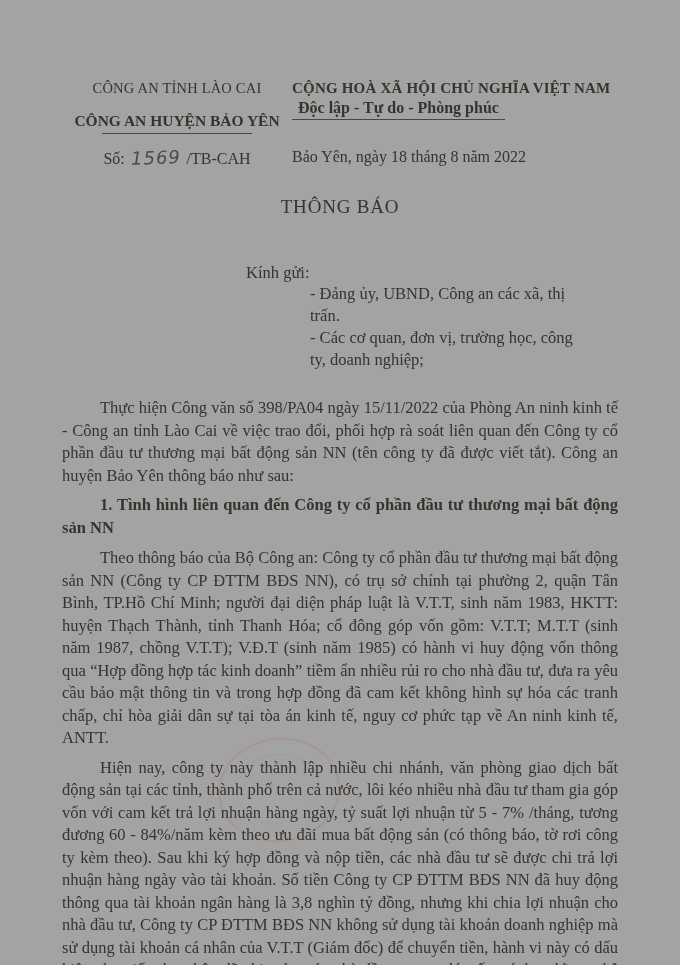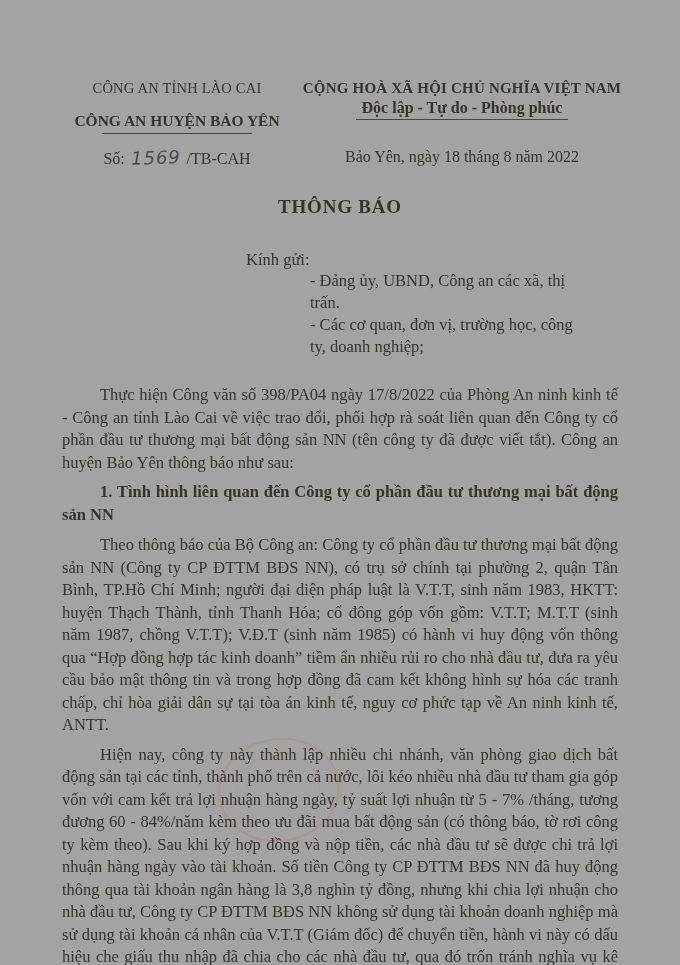--- a/index.html
+++ b/index.html
@@ -59,21 +59,21 @@
     font-family: "DejaVu Sans", sans-serif;
     font-style: italic;
     font-size: 18px;
     color: #4b4a52;
     transform: rotate(-2deg);
     letter-spacing: 1px;
     margin: 0 2px;
   }
   .hdr-right {
     width: 340px;
-    text-align: center;
+    text-align: left;
     flex-shrink: 0;
   }
   .hdr-right .n1 {
     font-size: 15px;
     font-weight: bold;
     white-space: nowrap;
     letter-spacing: 0.2px;
   }
   .hdr-right .n2 {
     display: inline-block;
@@ -87,32 +87,32 @@
   .dateline {
     margin-top: 28px;
     font-size: 16px;
     white-space: nowrap;
   }
   
   .title {
     margin-top: 28px;
     text-align: center;
     font-size: 19px;
-    font-weight: bold;
+    font-weight: normal;
     letter-spacing: 0.8px;
   }
   .subtitle {
     margin-top: 2px;
     text-align: center;
     font-size: 16.5px;
     font-weight: bold;
   }
   
   .salutation {
-    margin-top: 32px;
+    margin-top: 45px;
   }
   .kinh-gui {
     margin-left: 184px;
     font-size: 16.5px;
   }
   .recipients {
     margin-left: 248px;
     width: 280px;
     font-size: 16.5px;
     line-height: 22px;
@@ -190,20 +190,20 @@
 
     <div class="salutation">
       <div class="kinh-gui">Kính gửi:</div>
       <div class="recipients">
         <div>- Đảng ủy, UBND, Công an các xã, thị trấn.</div>
         <div>- Các cơ quan, đơn vị, trường học, công ty, doanh nghiệp;</div>
       </div>
     </div>
 
     <div class="body-text">
-      <p>Thực hiện Công văn số 398/PA04 ngày 17/8/2022 của Phòng An ninh kinh tế - Công an tỉnh Lào Cai về việc trao đổi, phối hợp rà soát liên quan đến Công ty cổ phần đầu tư thương mại bất động sản NN (tên công ty đã được viết tắt). Công an huyện Bảo Yên thông báo như sau:</p>
+      <p>Thực hiện Công văn số 398/PA04 ngày 15/11/2022 của Phòng An ninh kinh tế - Công an tỉnh Lào Cai về việc trao đổi, phối hợp rà soát liên quan đến Công ty cổ phần đầu tư thương mại bất động sản NN (tên công ty đã được viết tắt). Công an huyện Bảo Yên thông báo như sau:</p>
       <p class="sec-heading">1. Tình hình liên quan đến Công ty cổ phần đầu tư thương mại bất động sản NN</p>
       <p>Theo thông báo của Bộ Công an: Công ty cổ phần đầu tư thương mại bất động sản NN (Công ty CP ĐTTM BĐS NN), có trụ sở chính tại phường 2, quận Tân Bình, TP.Hồ Chí Minh; người đại diện pháp luật là V.T.T, sinh năm 1983, HKTT: huyện Thạch Thành, tỉnh Thanh Hóa; cổ đông góp vốn gồm: V.T.T; M.T.T (sinh năm 1987, chồng V.T.T); V.Đ.T (sinh năm 1985) có hành vi huy động vốn thông qua “Hợp đồng hợp tác kinh doanh” tiềm ẩn nhiều rủi ro cho nhà đầu tư, đưa ra yêu cầu bảo mật thông tin và trong hợp đồng đã cam kết không hình sự hóa các tranh chấp, chỉ hòa giải dân sự tại tòa án kinh tế, nguy cơ phức tạp về An ninh kinh tế, ANTT.</p>
       <p>Hiện nay, công ty này thành lập nhiều chi nhánh, văn phòng giao dịch bất động sản tại các tỉnh, thành phố trên cả nước, lôi kéo nhiều nhà đầu tư tham gia góp vốn với cam kết trả lợi nhuận hàng ngày, tỷ suất lợi nhuận từ 5 - 7% /tháng, tương đương 60 - 84%/năm kèm theo ưu đãi mua bất động sản (có thông báo, tờ rơi công ty kèm theo). Sau khi ký hợp đồng và nộp tiền, các nhà đầu tư sẽ được chi trả lợi nhuận hàng ngày vào tài khoản. Số tiền Công ty CP ĐTTM BĐS NN đã huy động thông qua tài khoản ngân hàng là 3,8 nghìn tỷ đồng, nhưng khi chia lợi nhuận cho nhà đầu tư, Công ty CP ĐTTM BĐS NN không sử dụng tài khoản doanh nghiệp mà sử dụng tài khoản cá nhân của V.T.T (Giám đốc) để chuyển tiền, hành vi này có dấu hiệu che giấu thu nhập đã chia cho các nhà đầu tư, qua đó trốn tránh nghĩa vụ kê khai thuế thu nhập cá nhân thay cho các nhà đầu tư, vi phạm Luật quản lý thuế. Ngoài ra, trong quá trình làm việc với khách hàng, nhân viên Công ty CP ĐTTM BĐS NN rất đề phòng, từ chối cung cấp hồ</p>
     </div>
 
   </div>
 </div>
 
 </body></html>

